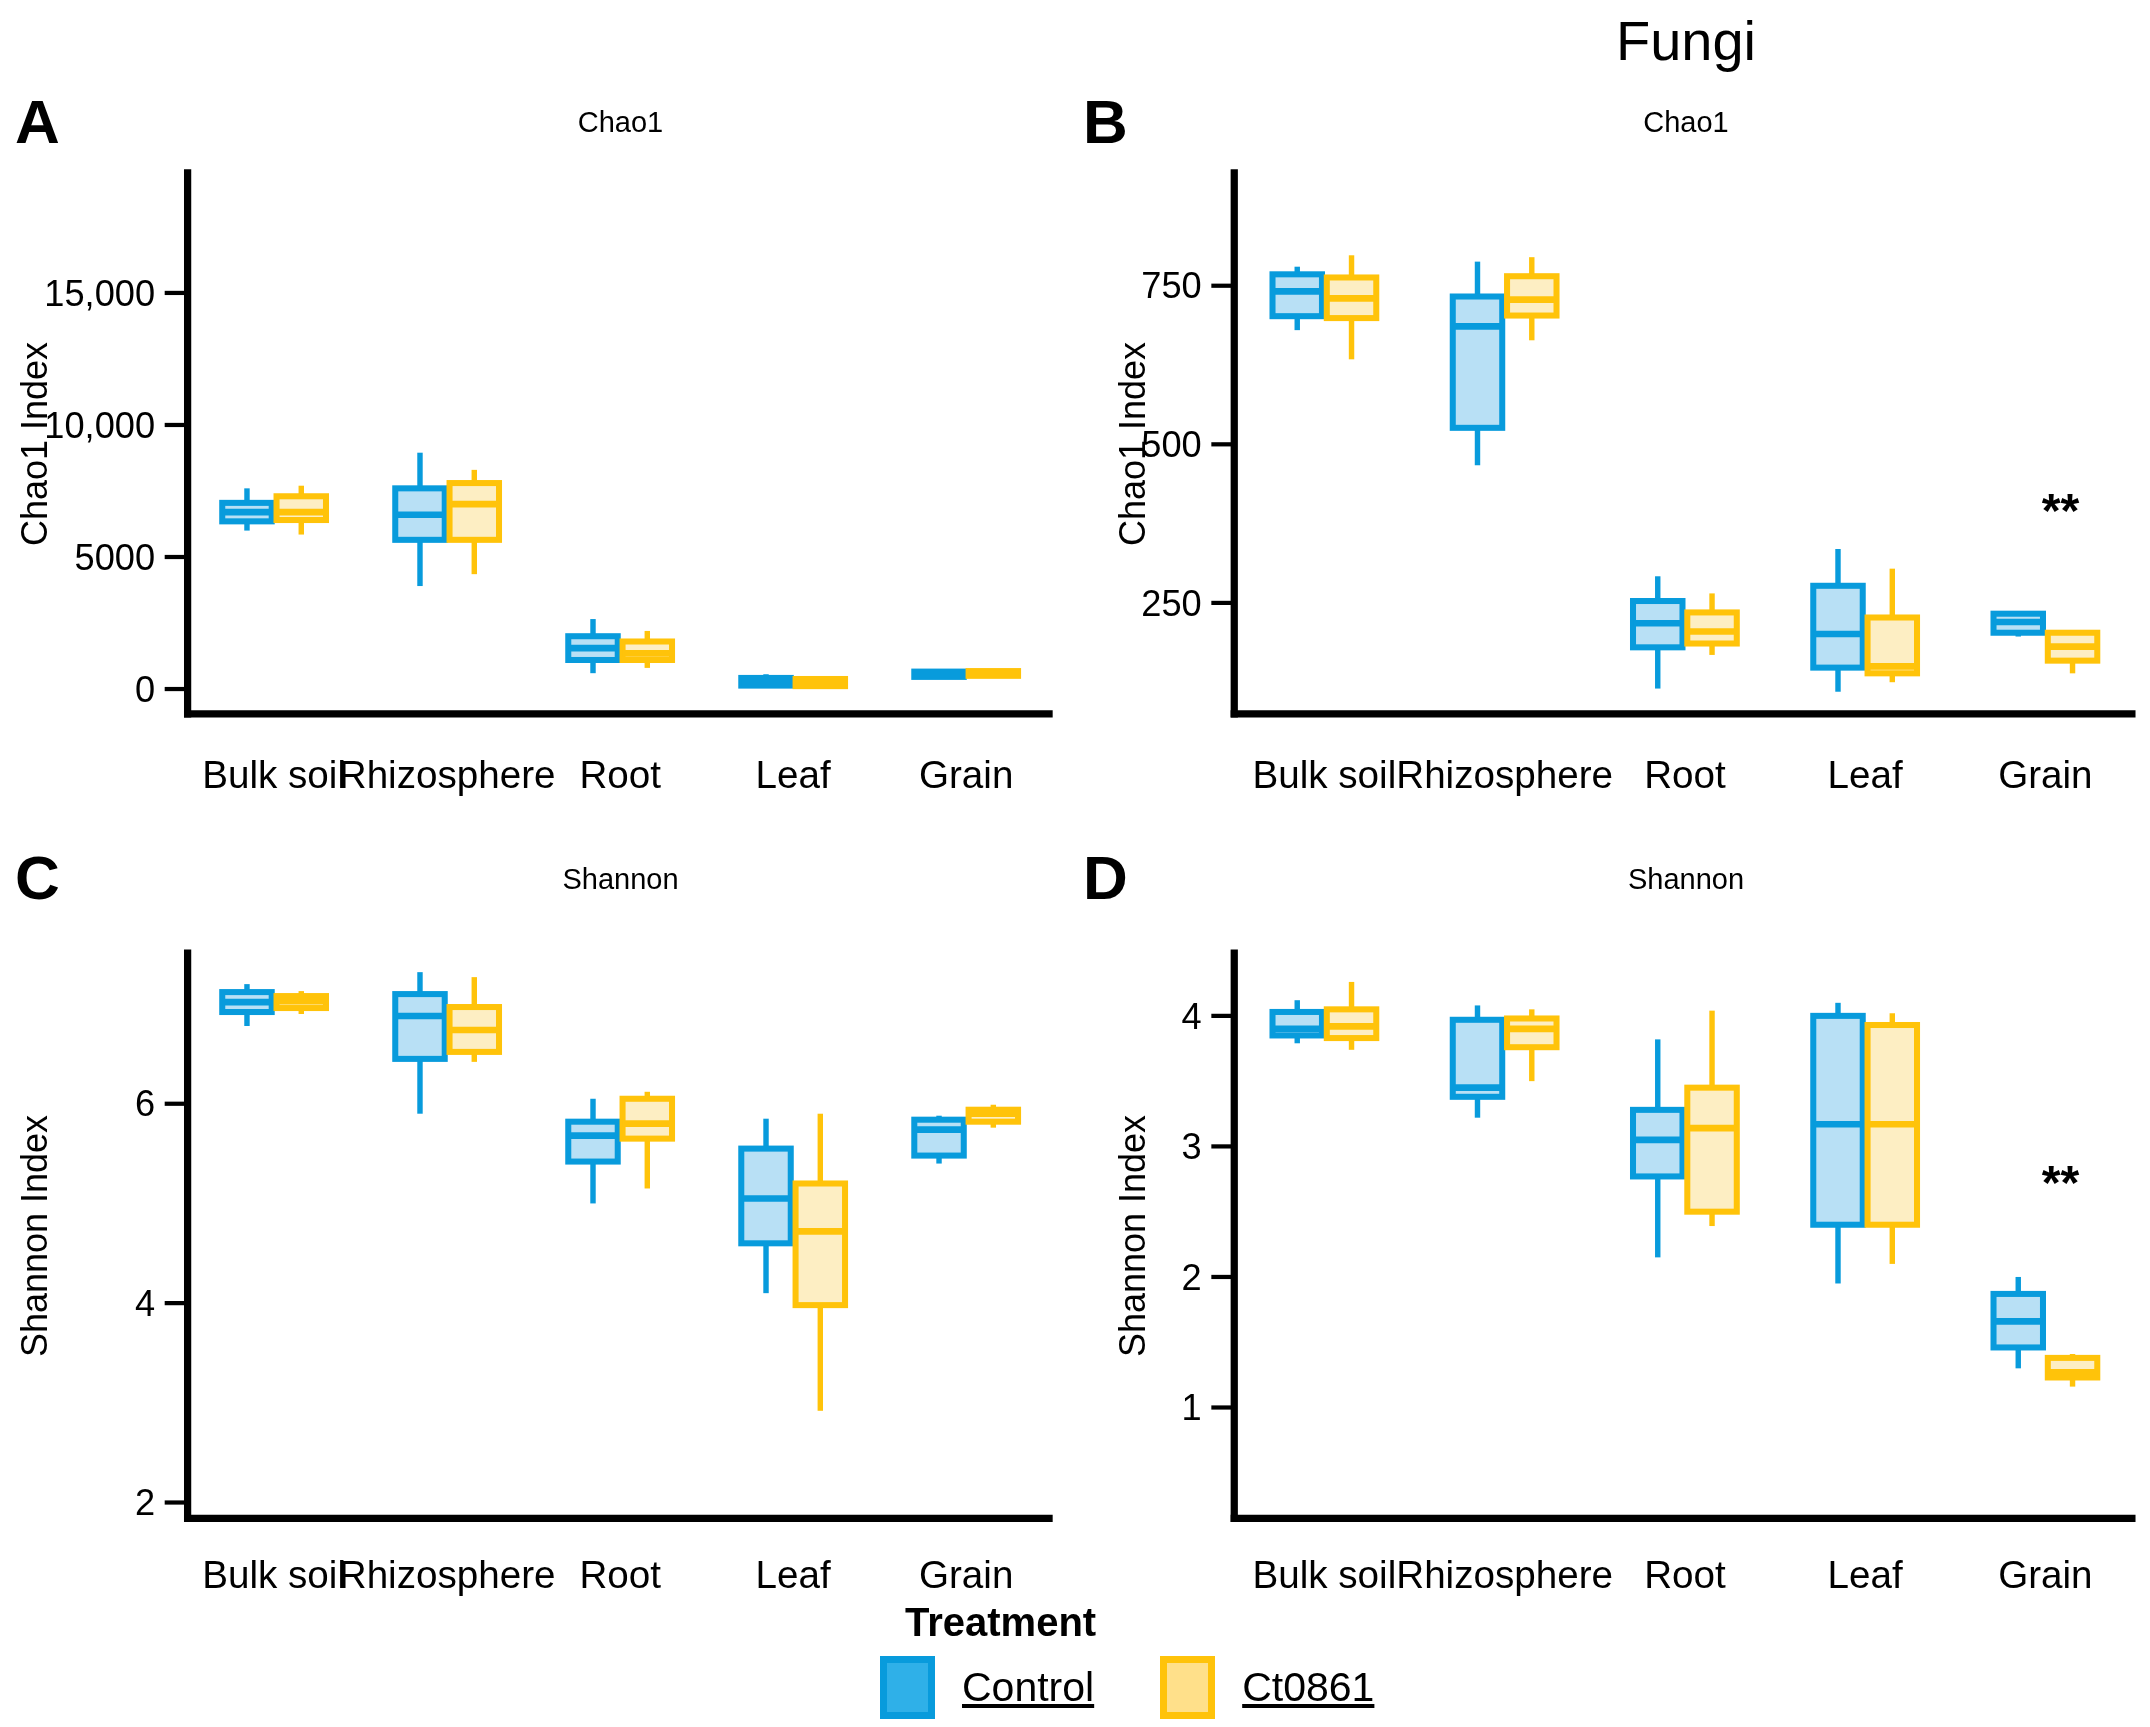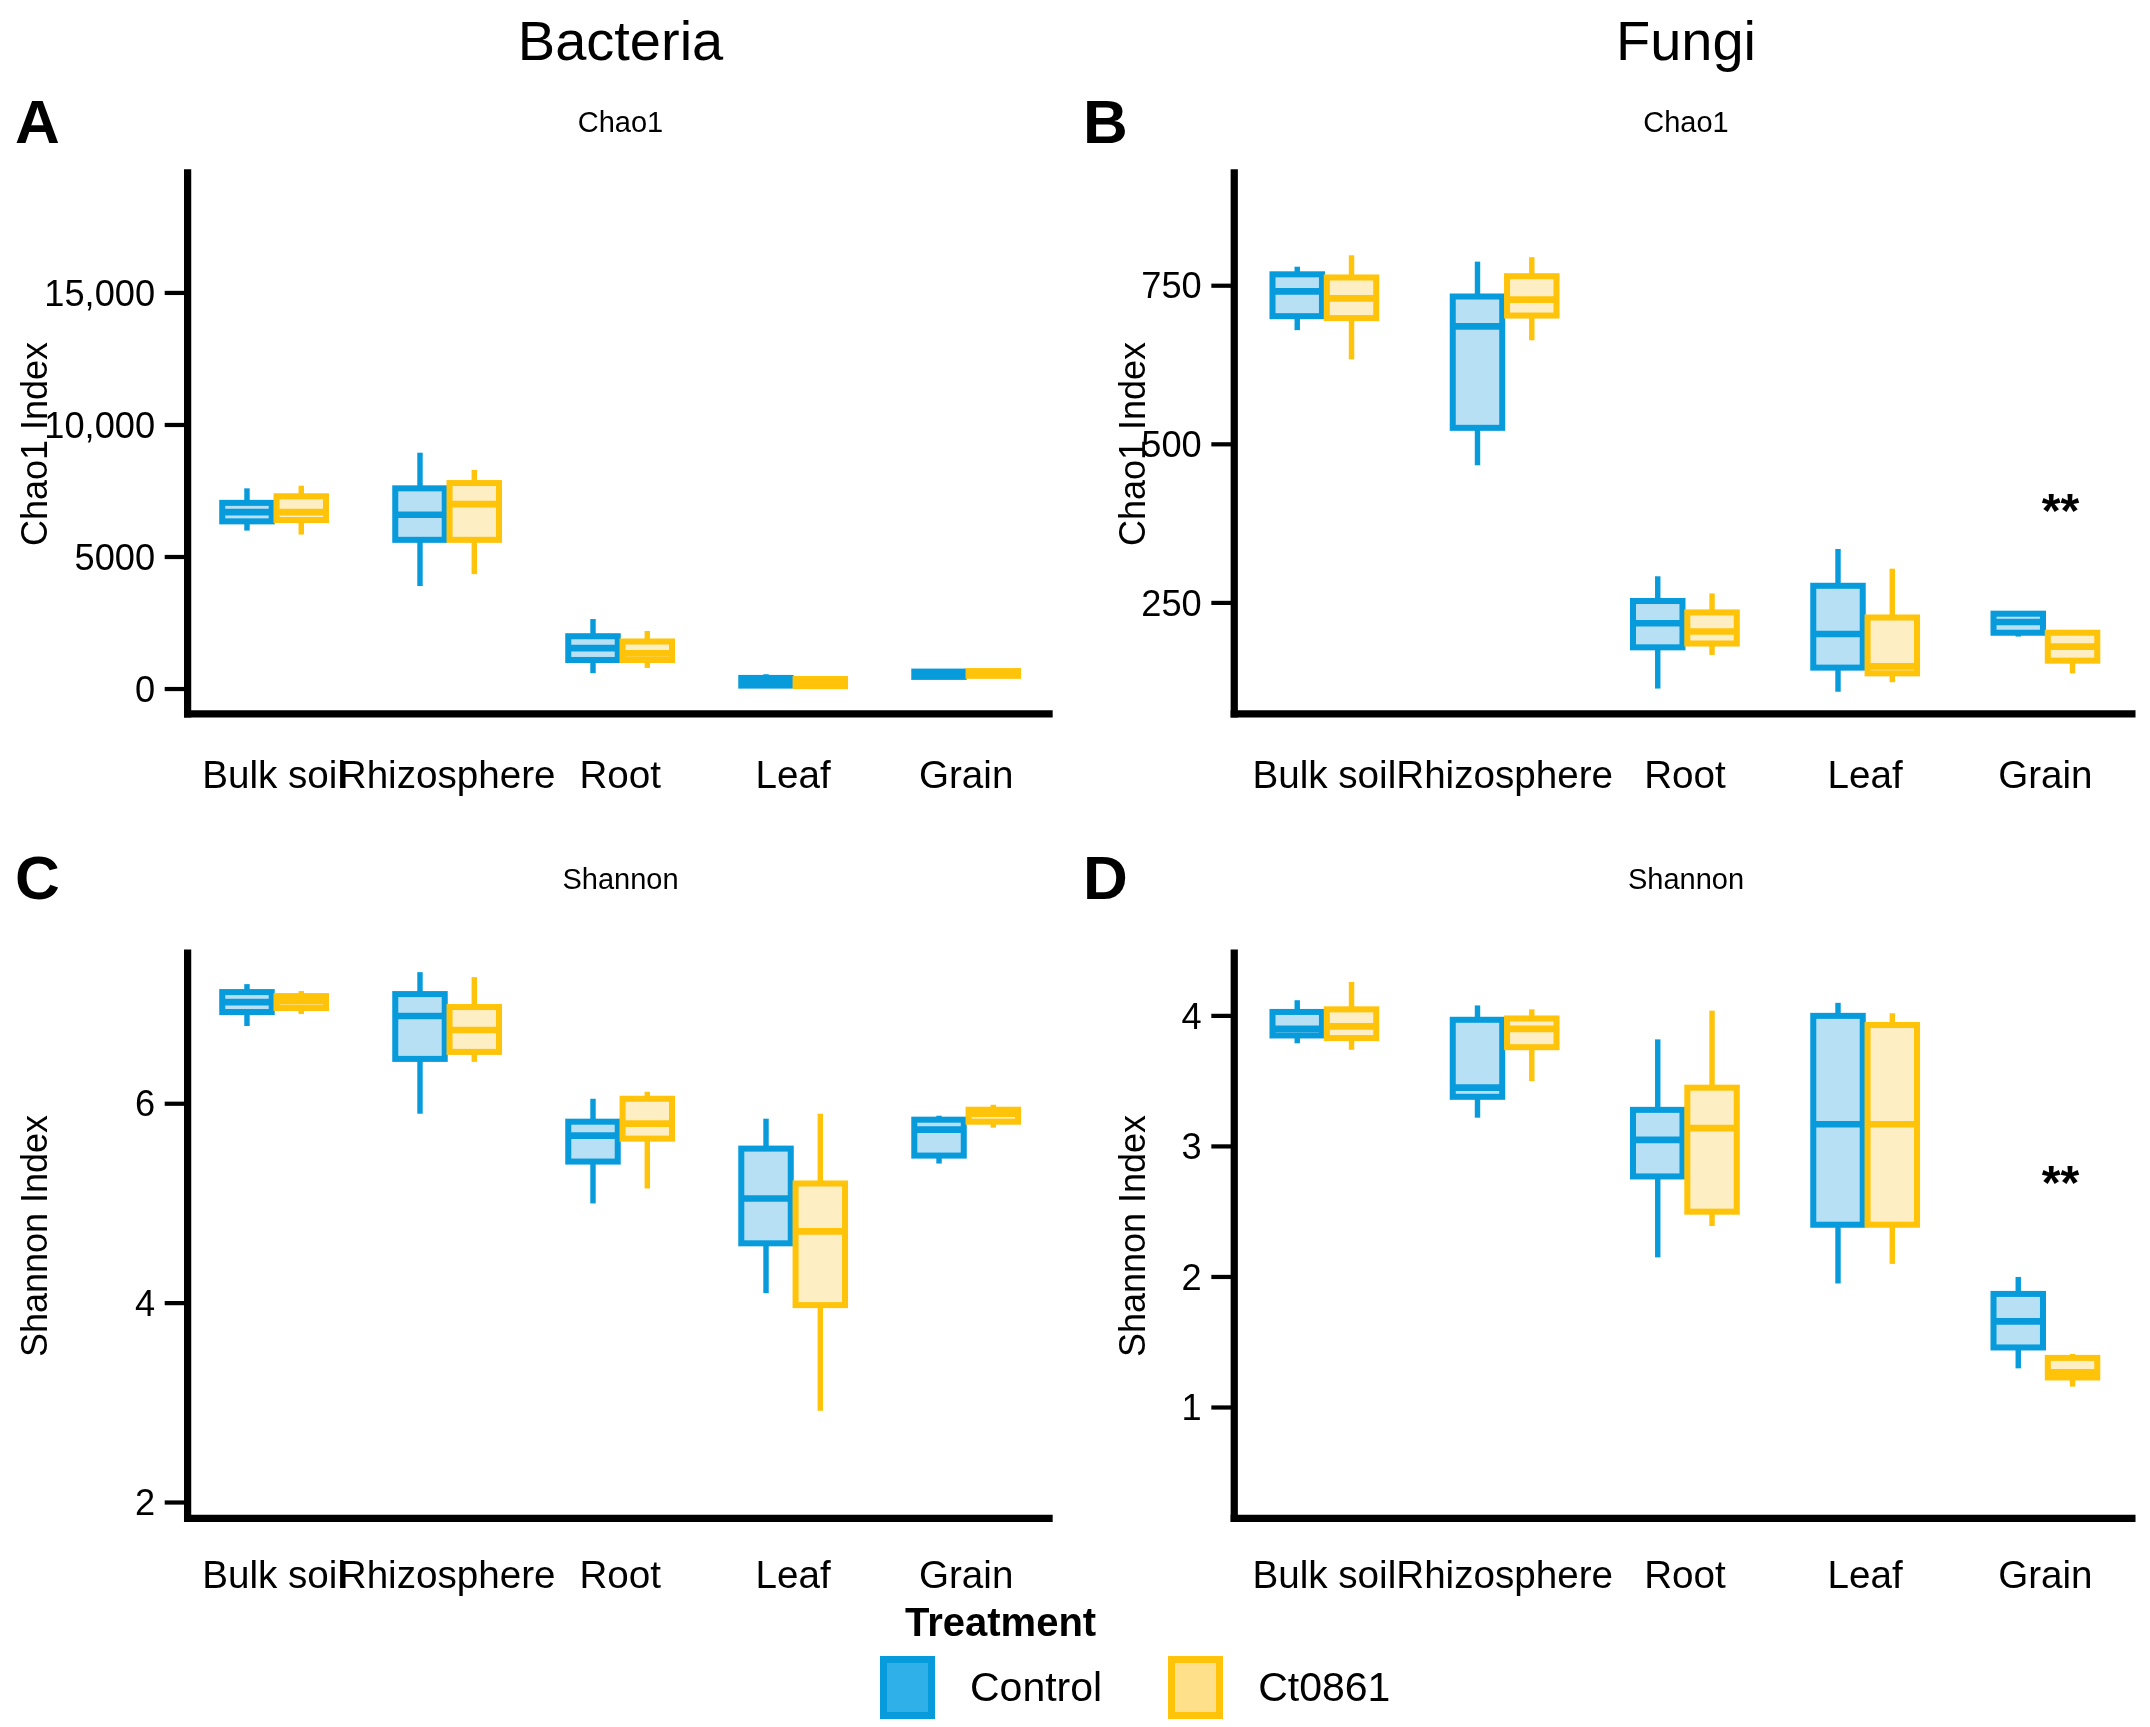--- a/index.html
+++ b/index.html
@@ -10,28 +10,27 @@
   .panel-letter{font-size:62px;font-weight:bold;}
   .panel-subtitle{font-size:29px;text-align:center;}
   .y-title{font-size:36px;white-space:nowrap;transform:translate(-50%,-50%) rotate(-90deg);}
   svg.panel{position:absolute;overflow:visible;}
   .legend-title{font-size:40px;font-weight:bold;text-align:left;}
   .legend-row{display:flex;align-items:center;}
   .legend-item{display:flex;align-items:center;}
   .swatch{width:41px;height:49px;border:7.2px solid #000;display:inline-block;}
   .swatch-control{border-color:#089bdc;background:#2fb0e8;}
   .swatch-ct0861{border-color:#ffc30a;background:#ffe08a;}
-  .legend-label{font-size:41px;margin-left:35px;}
+  .legend-label{font-size:41px;margin-left:27px;text-decoration:underline;}
 </style>
 </head>
 <body>
 
 <div id="figure">
 
-  <div class="abs facet-header" style="left:188px;top:8.4px;width:865px;">Bacteria</div>
   <div class="abs facet-header" style="left:1235px;top:8.4px;width:902px;">Fungi</div>
 
   <div class="abs panel-letter" style="left:15px;top:86px;">A</div>
   <div class="abs panel-letter" style="left:1083px;top:86px;">B</div>
   <div class="abs panel-letter" style="left:15px;top:842px;">C</div>
   <div class="abs panel-letter" style="left:1083px;top:842px;">D</div>
 
   <div class="abs panel-subtitle" style="left:188px;top:106px;width:865px;">Chao1</div>
   <div class="abs panel-subtitle" style="left:1235px;top:106px;width:902px;">Chao1</div>
   <div class="abs panel-subtitle" style="left:188px;top:863px;width:865px;">Shannon</div>

